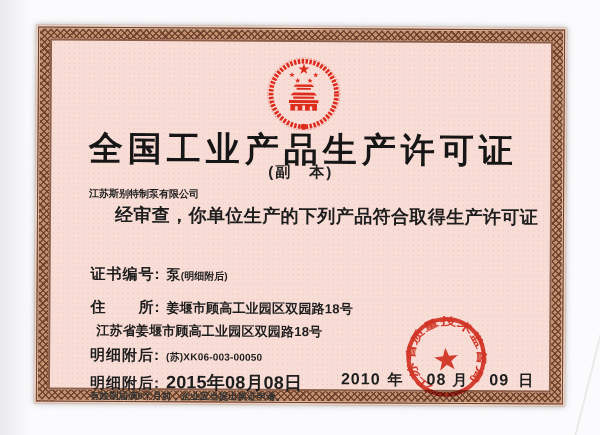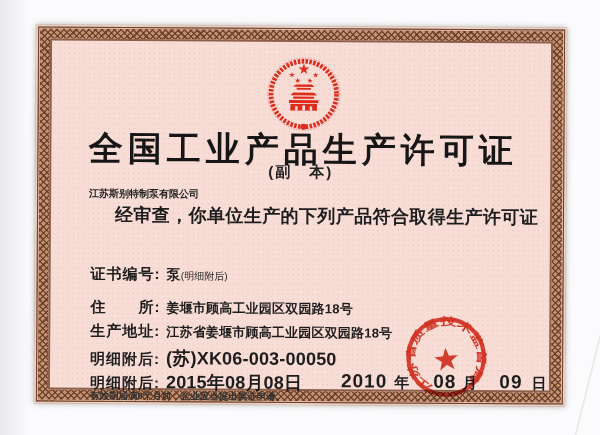--- a/index.html
+++ b/index.html
@@ -52,29 +52,29 @@
   .subtitle{
     position:absolute;top:121px;left:0;right:0;text-align:center;
     font-size:15px;font-weight:bold;letter-spacing:2px;color:#222;
   }
   .company{position:absolute;left:38px;top:146px;font-size:10px;font-weight:bold;}
   .stmt1{position:absolute;left:64px;top:162px;font-size:18px;font-weight:bold;letter-spacing:.4px;white-space:nowrap;}
   .stmt2{position:absolute;left:14px;top:190px;font-size:18px;font-weight:bold;letter-spacing:.4px;white-space:nowrap;}
   .row{position:absolute;left:40px;display:flex;align-items:baseline;white-space:nowrap;}
   .row .lbl{font-size:15px;font-weight:bold;letter-spacing:1px;}
   .row .val{font-size:13px;font-weight:bold;margin-left:6px;letter-spacing:.2px;}
-  .row .note{font-size:10px;font-weight:normal;}
+  .row .note{font-size:10px;font-weight:bold;}
   .row-0{top:224px;} .row-0 .val{font-size:14px;}
   .row-1{top:257px;}
   .row-2{top:281px;}
-  .row-3{top:305px;} .row-3 .val{font-size:18px;}
+  .row-3{top:305px;} .row-3 .val{font-size:10px;}
   .row-4{top:329px;} .row-4 .val{font-size:18px;}
   .renewal{position:absolute;left:40px;top:349px;font-size:9.5px;font-weight:bold;color:#333;}
   .date-row{position:absolute;left:291px;top:328px;display:flex;align-items:baseline;font-weight:bold;white-space:nowrap;}
-  .date-row .num{font-size:19px;letter-spacing:1px;}
+  .date-row .num{font-size:16px;letter-spacing:1px;}
   .date-row .unit{font-size:15px;}
   .gap-a{margin-left:7px;} .gap-b{margin-left:24px;} .gap-c{margin-left:6px;}
   .gap-d{margin-left:22px;} .gap-e{margin-left:9px;}
   .seal{
     position:absolute;left:354px;top:272px;width:84px;height:84px;
     mix-blend-mode:multiply;opacity:.95;transform:rotate(-6deg);
   }
 </style>
 </head>
 <body>
@@ -122,21 +122,20 @@
       <div class="row row-0">
         <span class="lbl">证书编号:</span>
         <span class="val">泵</span>
         <span class="note">(明细附后)</span>
       </div>
       <div class="row row-1">
         <span class="lbl">住　　所:</span>
         <span class="val">姜堰市顾高工业园区双园路18号</span>
       </div>
       <div class="row row-2">
-        <span class="lbl">生产地址:</span>
         <span class="val">江苏省姜堰市顾高工业园区双园路18号</span>
       </div>
       <div class="row row-3">
         <span class="lbl">明细附后:</span>
         <span class="val">(苏)XK06-003-00050</span>
       </div>
       <div class="row row-4">
         <span class="lbl">明细附后:</span>
         <span class="val">2015年08月08日</span>
       </div>

